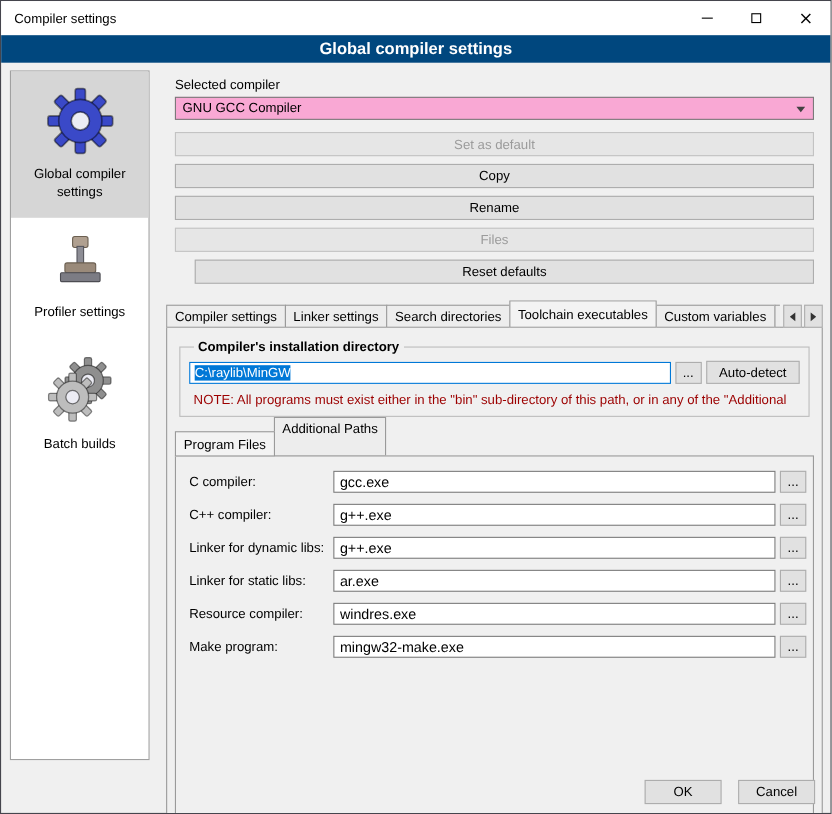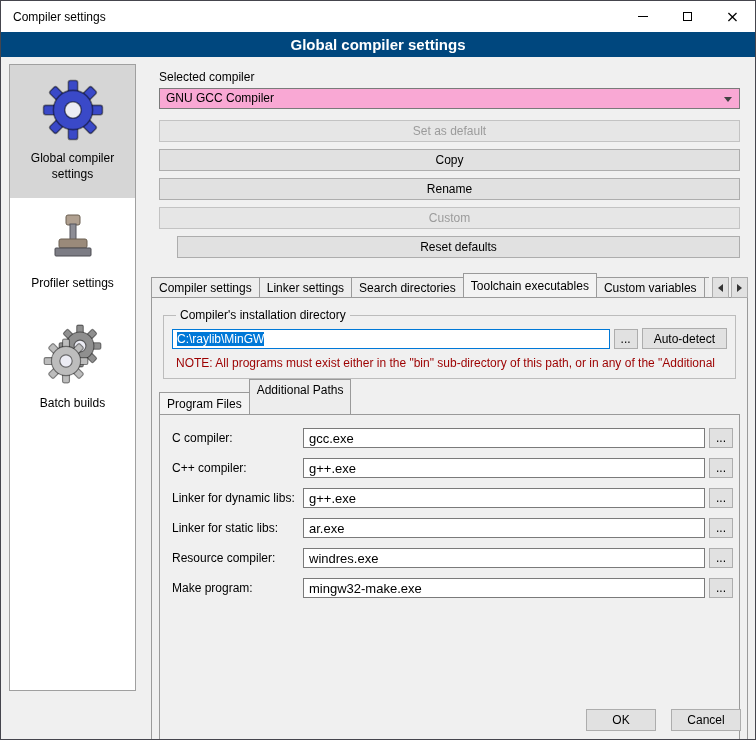--- a/index.html
+++ b/index.html
@@ -61,21 +61,21 @@
   .tri-l { width:0; height:0; border-top:4px solid transparent; border-bottom:4px solid transparent;
            border-right:5px solid #333; }
   .tri-r { width:0; height:0; border-top:4px solid transparent; border-bottom:4px solid transparent;
            border-left:5px solid #333; }
 
   .tabpanel { border:1px solid #9a9a9a; margin-top:-1px; height:521px; background:#f0f0f0;
               padding:10px 7px 8px; display:flex; flex-direction:column; }
 
   
   fieldset.groupbox { border:1px solid #bcbcbc; margin:0 4px; padding:6px 8px 8px; }
-  fieldset.groupbox legend { font-size:12px; padding:0 4px; margin-left:4px; }
+  fieldset.groupbox legend { font-size:12px; padding:0 4px; margin-left:4px;font-weight:bold; }
   .dir-row { display:flex; gap:4px; align-items:center; }
   .textbox { height:20px; border:1px solid #7a7a7a; background:#fff; padding:1px 4px;
              line-height:16px; white-space:nowrap; overflow:hidden; }
   .dir-input { flex:1; border:1px solid #0078d7; }
   .sel { background:#0078d7; color:#fff; }
   .browse { min-width:24px; width:24px; height:20px; padding:0; }
   .autodetect { height:21px; padding:0 11px; }
   .note { color:#9c0000; margin:7px 4px 0; white-space:nowrap; overflow:hidden; }
 
   
@@ -163,21 +163,21 @@
 
     <div class="combobox combo-main">
       <span>GNU GCC Compiler</span>
       <span class="dd-arrow"></span>
     </div>
 
     <div class="btn-row">
       <button class="btn disabled">Set as default</button>
       <button class="btn">Copy</button>
       <button class="btn">Rename</button>
-      <button class="btn disabled">Custom</button>
+      <button class="btn disabled">Files</button>
       <button class="btn reset">Reset defaults</button>
     </div>
 
     <div class="tabstrip">
       <div class="tabs-scroll">
         <div class="tab">Compiler settings</div>
         <div class="tab">Linker settings</div>
         <div class="tab">Search directories</div>
         <div class="tab active">Toolchain executables</div>
         <div class="tab">Custom variables</div>

